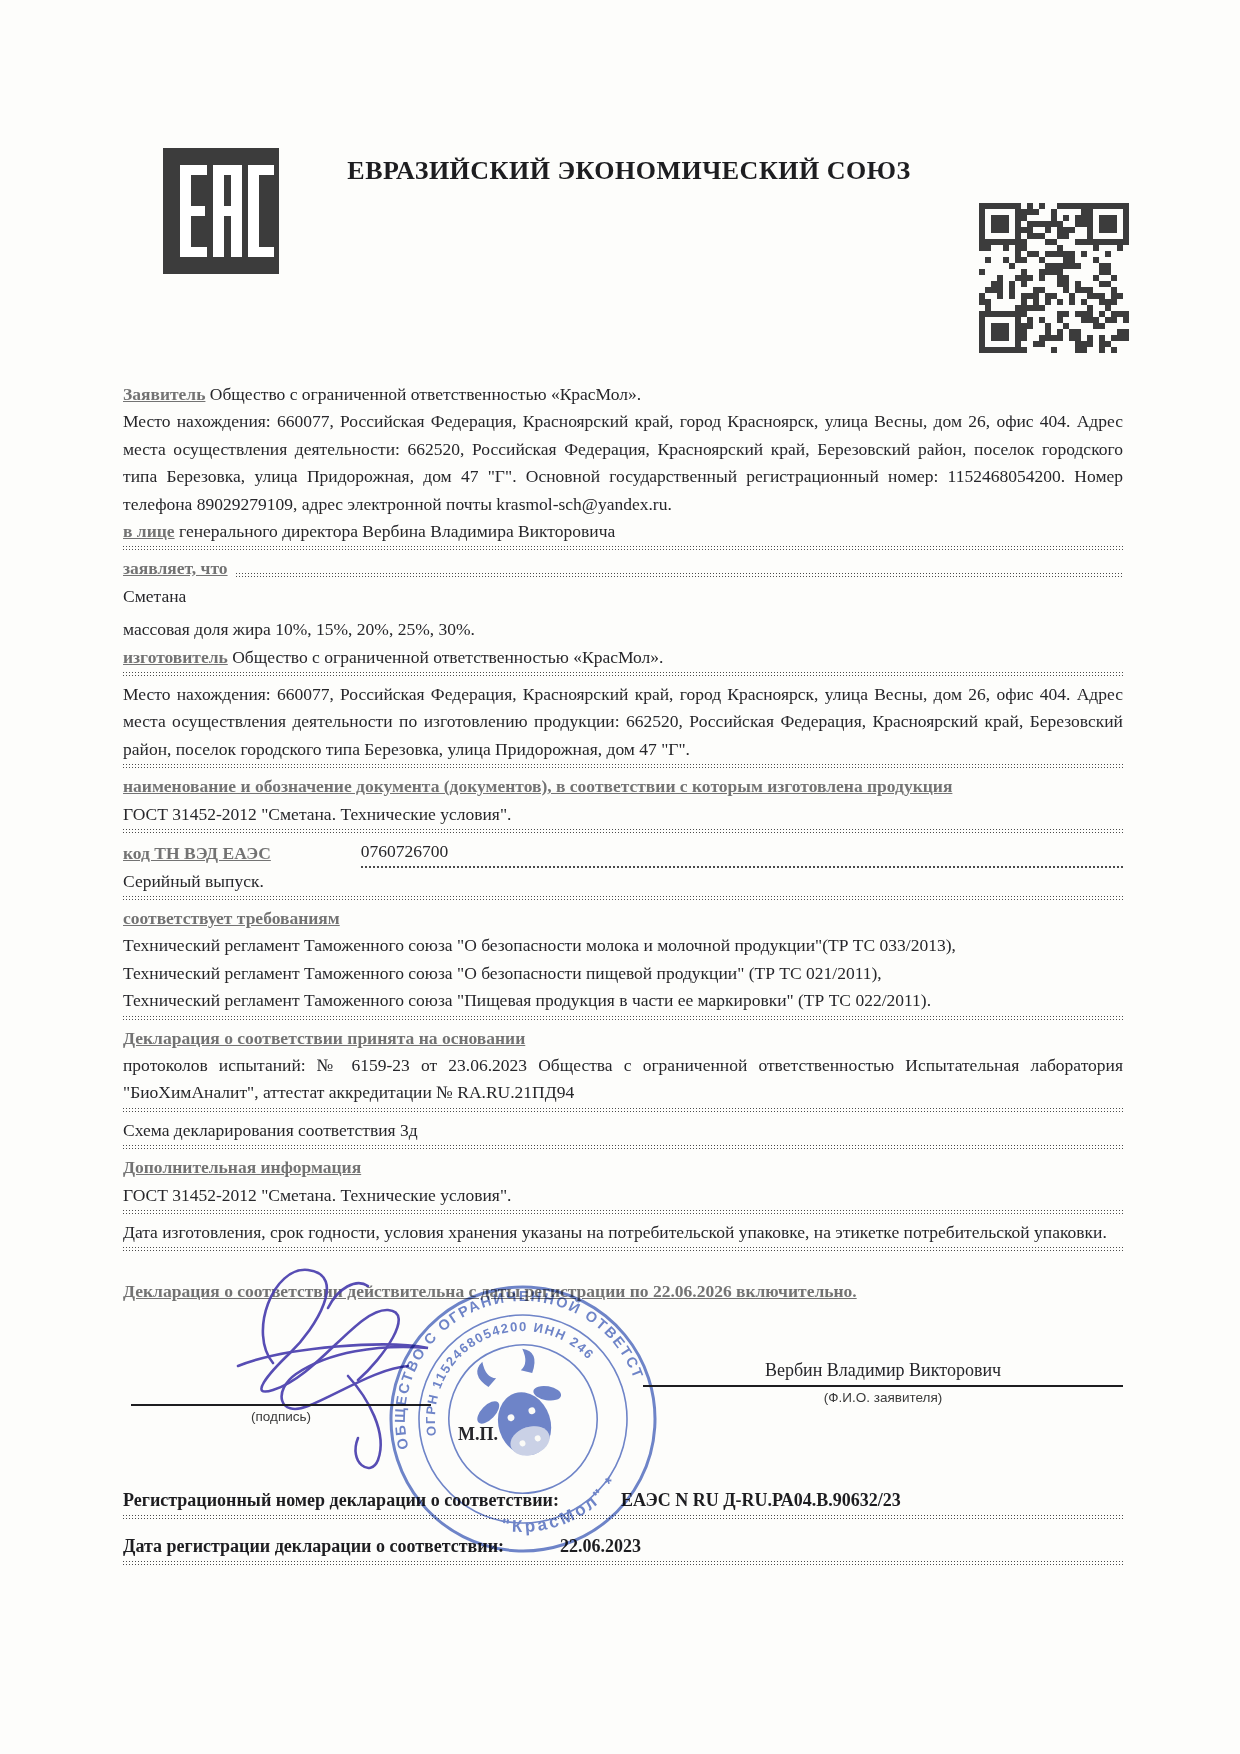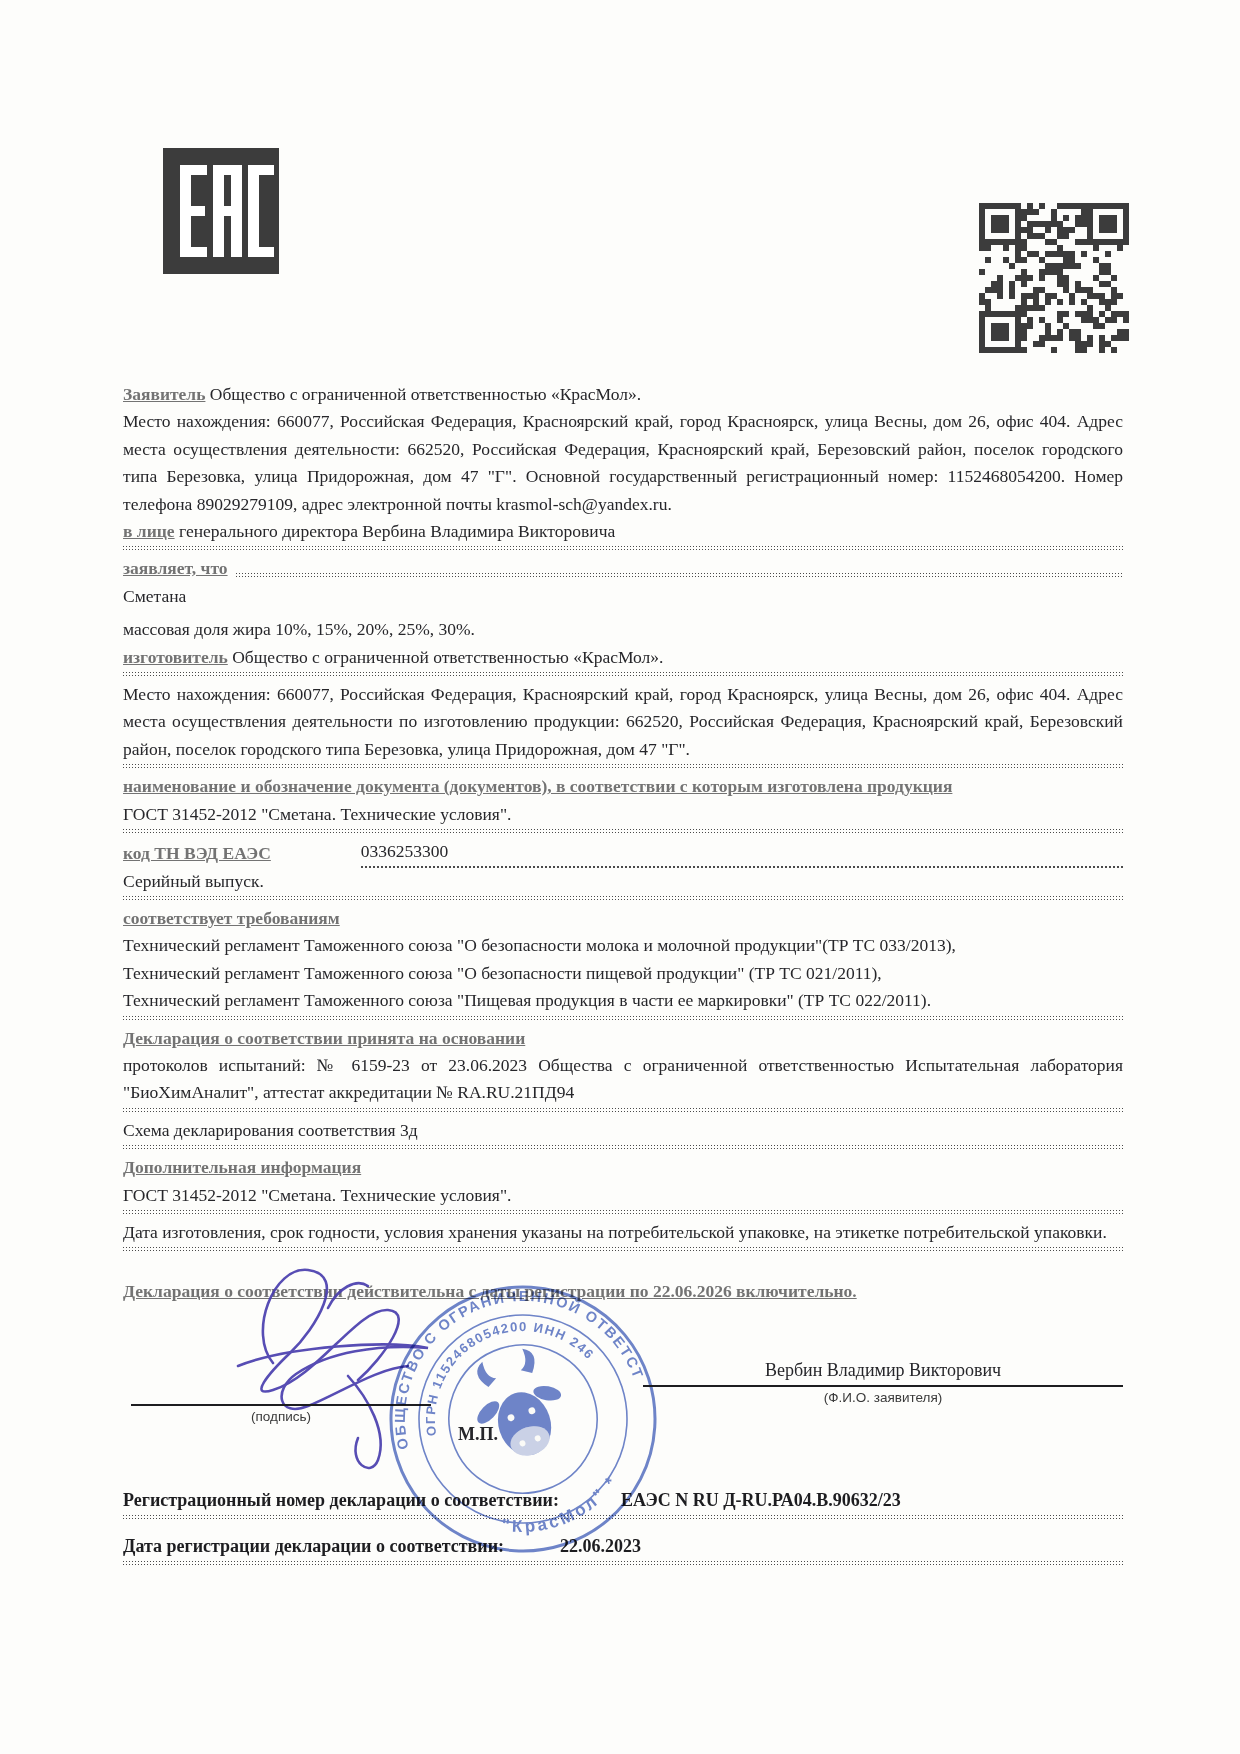--- a/index.html
+++ b/index.html
@@ -59,20 +59,21 @@
       <rect x="50" y="17" width="11" height="92" fill="#fff"></rect>
       <rect x="68" y="17" width="11" height="92" fill="#fff"></rect>
       <rect x="50" y="17" width="29" height="10" fill="#fff"></rect>
       <rect x="50" y="58" width="29" height="10" fill="#fff"></rect>
 
       <rect x="85" y="17" width="11" height="92" fill="#fff"></rect>
       <rect x="85" y="17" width="26" height="10" fill="#fff"></rect>
       <rect x="85" y="99" width="26" height="10" fill="#fff"></rect>
     </svg>
     <div class="hdr-titles">
+      <div class="hdr-t">ЕВРАЗИЙСКИЙ ЭКОНОМИЧЕСКИЙ СОЮЗ</div>
     </div>
     <div class="qr-wrap" id="qr"><svg width="150" height="150" xmlns="http://www.w3.org/2000/svg">
             <rect x="48" y="0" width="6" height="6" fill="#3c3c3c"></rect>
             <rect x="60" y="0" width="6" height="6" fill="#3c3c3c"></rect>
             <rect x="78" y="0" width="6" height="6" fill="#3c3c3c"></rect>
             <rect x="84" y="0" width="6" height="6" fill="#3c3c3c"></rect>
             <rect x="90" y="0" width="6" height="6" fill="#3c3c3c"></rect>
             <rect x="96" y="0" width="6" height="6" fill="#3c3c3c"></rect>
             <rect x="102" y="0" width="6" height="6" fill="#3c3c3c"></rect>
             <rect x="42" y="6" width="6" height="6" fill="#3c3c3c"></rect>
@@ -301,21 +302,21 @@
   <div class="sep"></div>
   <p class="just">Место нахождения: 660077, Российская Федерация, Красноярский край, город Красноярск, улица Весны, дом 26, офис 404. Адрес места осуществления деятельности по изготовлению продукции: 662520, Российская Федерация, Красноярский край, Березовский район, поселок городского типа Березовка, улица Придорожная, дом 47 "Г".</p>
   <div class="sep"></div>
 
   <div class="line"><b>наименование и обозначение документа (документов), в соответствии с которым изготовлена продукция</b></div>
   <div class="line">ГОСТ 31452-2012  "Сметана. Технические условия".</div>
   <div class="sep"></div>
 
   <div class="line flexline">
     <b>код ТН ВЭД ЕАЭС</b>
-    <span class="code-cell">0336253300</span>
+    <span class="code-cell">0760726700</span>
   </div>
   <div class="line">Серийный выпуск.</div>
   <div class="sep"></div>
 
   <div class="line"><b>соответствует требованиям</b></div>
   <div class="line just">Технический регламент Таможенного союза "О безопасности молока и молочной продукции"(ТР ТС 033/2013),</div>
   <div class="line just">Технический регламент Таможенного союза "О безопасности пищевой продукции" (ТР ТС 021/2011),</div>
   <div class="line just">Технический регламент Таможенного союза "Пищевая продукция в части ее маркировки" (ТР ТС 022/2011).</div>
   <div class="sep"></div>
 

